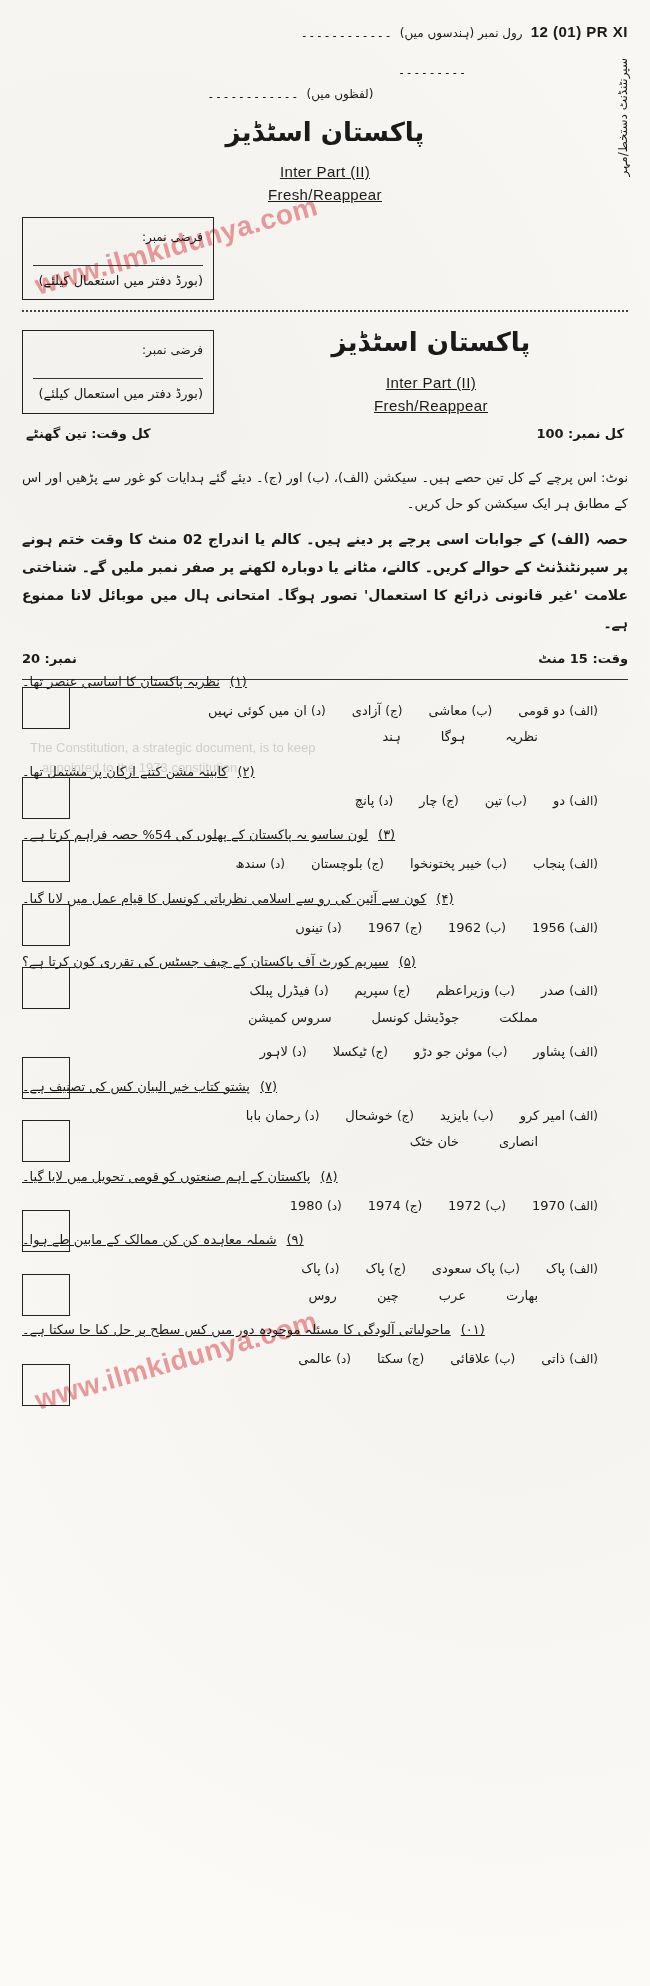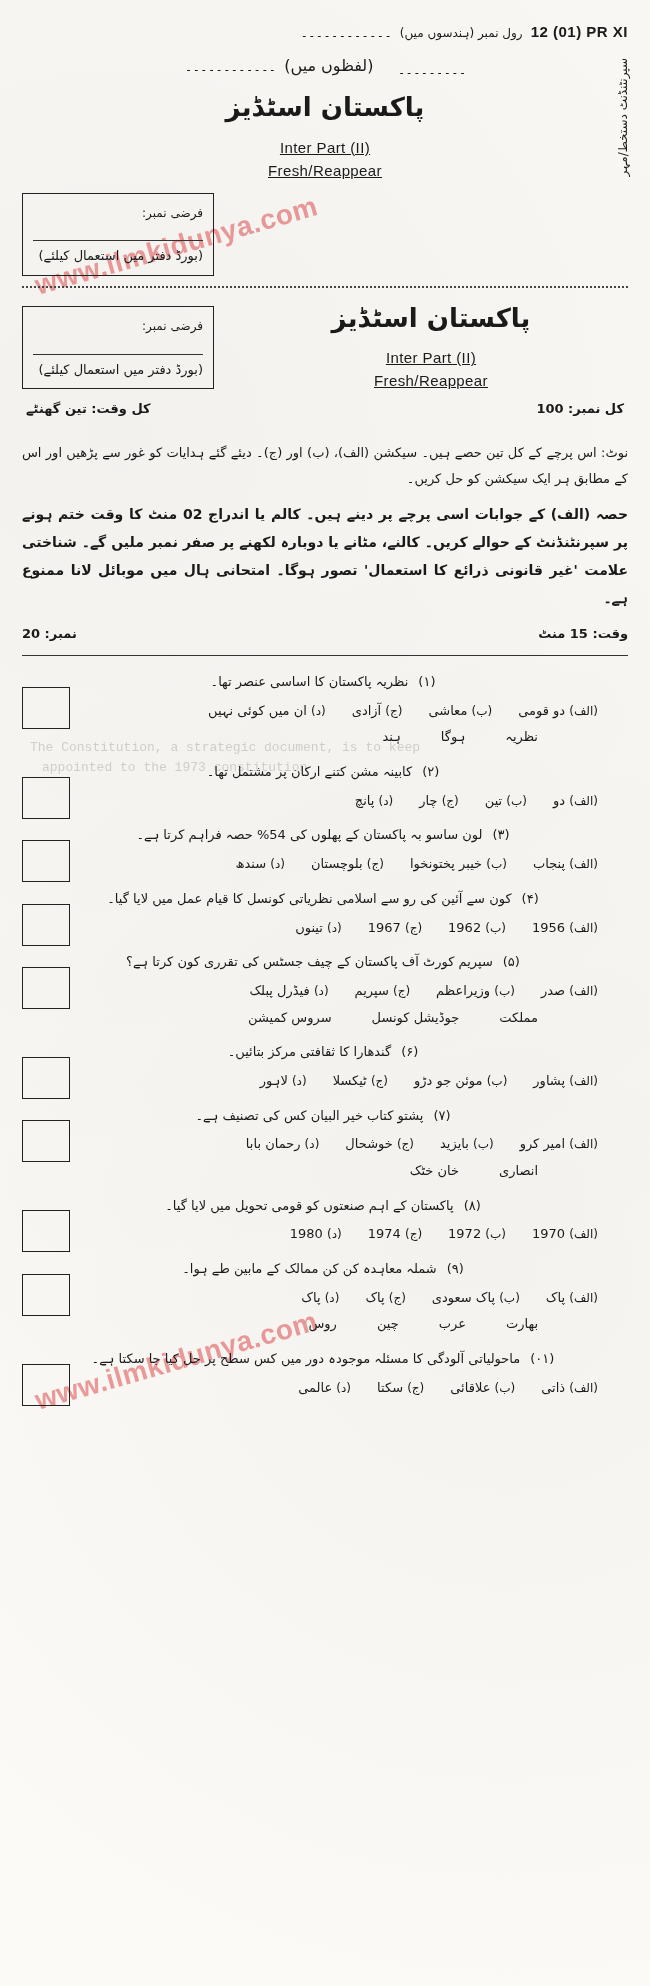--- a/index.html
+++ b/index.html
@@ -169,23 +169,24 @@
     position: absolute;
     left: 22px;
     right: 22px;
   }
   .q {
     direction: rtl;
     font-size: 13px;
     margin-top: 10px;
   }
   .q-text {
-    text-align: center;
+    text-align: left;
     padding-right: 4px;
     line-height: 1.9;
+    text-decoration: underline;
   }
   .q-num { margin-left: 10px; }
   .opts {
     display: flex;
     flex-direction: row;
     justify-content: flex-start;
     gap: 26px;
     direction: rtl;
     font-size: 13px;
     padding-right: 30px;
@@ -221,21 +222,21 @@
     white-space: nowrap;
     transform: rotate(-16deg);
     pointer-events: none;
     letter-spacing: 0.5px;
   }
   .wm1 { left: 30px; top: 230px; }
   .wm2 { left: 30px; top: 1345px; }
   .ghost {
     position: absolute;
     color: rgba(120,120,120,0.30);
-    font-family: Liberation Mono, monospace;
+    font-family: Liberation Sans, sans-serif;
     font-size: 13px;
     white-space: nowrap;
     pointer-events: none;
   }
 </style>
 </head>
 <body>
 
 <div class="page">
 
@@ -252,21 +253,21 @@
     <div class="hdr-row1">
       <span class="dotted-line">۔۔۔۔۔۔۔۔۔۔۔۔</span>
       <span class="urdu" style="font-size:12px;">رول نمبر (ہندسوں میں)</span>
       <span class="roll-code">12 (01) PR XI</span>
     </div>
 
     <div style="display:flex; justify-content:space-between; align-items:flex-start;">
       <div style="width:58%;">
         <div class="hdr-row2">
           <span class="dotted-line">۔۔۔۔۔۔۔۔۔۔۔۔</span>
-          <span class="urdu" style="font-size:16px;">(لفظوں میں)</span>
+          <span class="urdu" style="font-size:12px;margin-top:32px;">(لفظوں میں)</span>
         </div>
       </div>
       <div style="width:38%; text-align:left; padding-top:14px;">
         <span class="dotted-line">۔۔۔۔۔۔۔۔۔</span>
       </div>
     </div>
 
     <div class="title-main urdu">پاکستان اسٹڈیز</div>
     <div class="title-sub">Inter Part (II)</div>
     <div class="title-sub2">Fresh/Reappear</div>
@@ -365,21 +366,20 @@
           <span class="opt"><span class="opt-lab">(ج)</span><span> سپریم</span></span>
           <span class="opt"><span class="opt-lab">(د)</span><span> فیڈرل پبلک</span></span>
         </div>
         <div class="opt-extra urdu">
           <span>مملکت</span>
           <span>جوڈیشل کونسل</span>
           <span>سروس کمیشن</span>
         </div>
       </div>
       <div class="q">
-        <div class="q-text urdu"><span class="q-num">(۶)</span><span>گندھارا کا ثقافتی مرکز بتائیں۔</span></div>
         <div class="opts urdu">
           <span class="opt"><span class="opt-lab">(الف)</span><span> پشاور</span></span>
           <span class="opt"><span class="opt-lab">(ب)</span><span> موئن جو دڑو</span></span>
           <span class="opt"><span class="opt-lab">(ج)</span><span> ٹیکسلا</span></span>
           <span class="opt"><span class="opt-lab">(د)</span><span> لاہور</span></span>
         </div>
       </div>
       <div class="q">
         <div class="q-text urdu"><span class="q-num">(۷)</span><span>پشتو کتاب خیر البیان کس کی تصنیف ہے۔</span></div>
         <div class="opts urdu">

